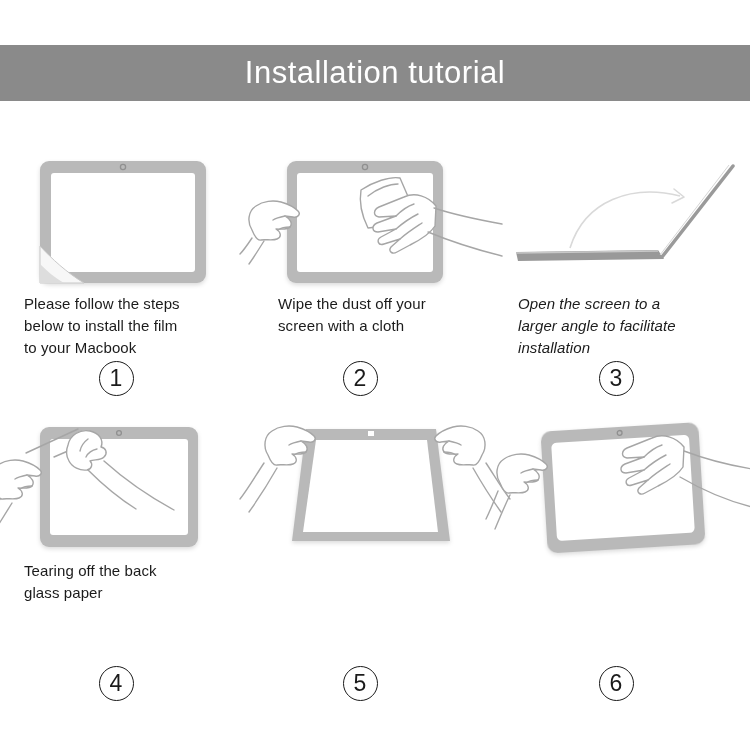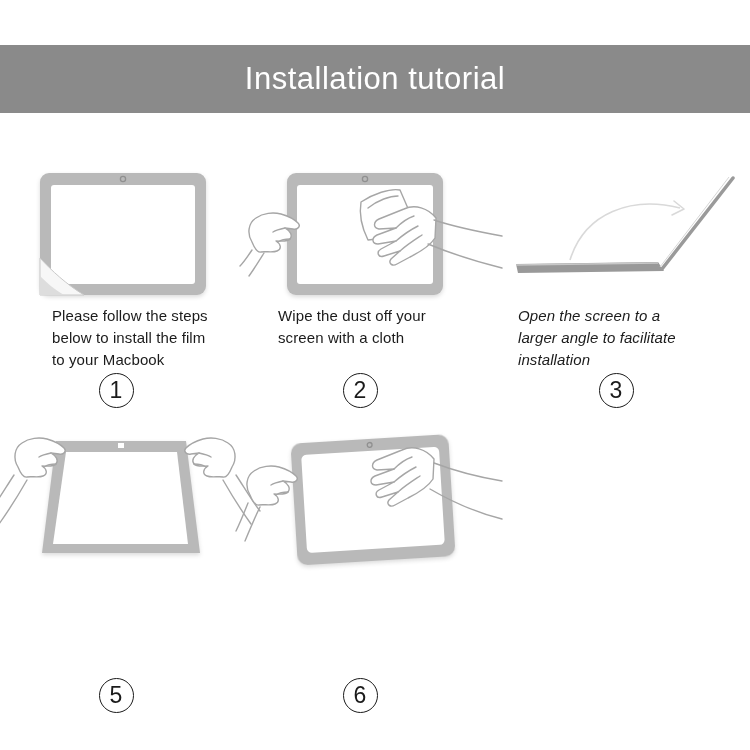--- a/index.html
+++ b/index.html
@@ -2,39 +2,39 @@
 <html><head>
 <meta charset="utf-8">
 <style>
   html,body{margin:0;padding:0;}
   body{
     width:750px;height:750px;background:#ffffff;overflow:hidden;
     font-family:"Liberation Sans","DejaVu Sans",sans-serif;
     -webkit-font-smoothing:antialiased;
   }
   .banner{
-    margin-top:45px;height:68px;background:#8a8a8a;
+    margin-top:45px;height:56px;background:#8a8a8a;
     display:flex;align-items:center;justify-content:center;
   }
   .banner span{color:#ffffff;font-size:31px;letter-spacing:.5px;}
   .grid{
     display:grid;
     grid-template-columns:250px 250px 250px;
     grid-template-rows:302px 347px;
   }
   .cell{display:flex;flex-direction:column;}
   .illus{width:250px;}
   .row1 .illus{height:128px;margin-top:57px;}
   .row2 .illus{height:130px;margin-top:20px;}
   .illus svg{display:block;width:250px;overflow:visible;}
   .caption{
     margin-top:7px;font-size:15px;line-height:22px;color:#1b1b1b;
     white-space:pre-line;letter-spacing:.1px;
   }
-  .cell:nth-child(3n+1) .caption{padding-left:52px;}
+  .cell:nth-child(3n+1) .caption{padding-left:24px;}
   .cell:nth-child(3n+2) .caption{padding-left:28px;}
   .cell:nth-child(3n)   .caption{padding-left:18px;font-style:italic;}
   .badge{
     margin-top:auto;align-self:center;
     width:33px;height:33px;border:1.5px solid #1b1b1b;border-radius:50%;
     display:flex;align-items:center;justify-content:center;
     font-size:23px;color:#1b1b1b;
   }
   .row1 .badge{margin-bottom:7px;}
   .row2 .badge{margin-bottom:49px;}
@@ -123,20 +123,40 @@
         </svg>
       </div>
       <div class="caption">Open the screen to a
 larger angle to facilitate
 installation</div>
       <div class="badge">
           <span>3</span>
         </div>
     </div>
 
+    <div class="cell row2">
+      <div class="illus">
+        <svg viewBox="0 0 250 130">
+          <rect class="frame" x="40" y="4" width="158" height="120" rx="9"></rect>
+          <circle class="cam" cx="119" cy="10" r="2.4"></circle>
+          <rect class="screen" x="50" y="16" width="138" height="96" rx="3"></rect>
+          <path class="ln" d="M26,30 L78,6 M54,34 L98,15"></path>
+          <path class="hand" d="M68,22 C70,12 80,6 90,8 C99,10 104,17 101,24 C106,25 108,30 104,34 C100,38 94,36 90,38 C93,41 92,46 87,47 C80,48 72,44 69,38 C66,33 66,27 68,22 Z"></path>
+          <path class="ln" d="M88,16 C84,19 81,23 80,28 M97,26 C92,27 88,30 86,34"></path>
+          <path class="ln" d="M88,47 C103,62 120,76 136,86 M104,38 C124,56 150,74 174,87"></path>
+          <use href="#pinch-hand" transform="translate(-10,36)"></use>
+          <path class="ln" d="M0,76 C-4,82 -8,88 -12,92 M12,80 C7,88 2,96 -3,104"></path>
+        </svg>
+      </div>
+      <div class="caption">Tearing off the back
+glass paper</div>
+      <div class="badge">
+          <span>4</span>
+        </div>
+    </div>
 
     <div class="cell row2">
       <div class="illus">
         <svg viewBox="0 0 250 130">
           <polygon class="frame" points="56,6 186,6 200,118 42,118"></polygon>
           <polygon class="screen" points="66,17 177,17 188,109 53,109"></polygon>
           <rect x="118" y="8" width="6" height="5" fill="#ffffff"></rect>
           <use href="#pinch-hand" transform="translate(14,2)"></use>
           <path class="ln" d="M14,40 C6,52 -2,66 -10,76 M27,45 C19,59 9,75 -1,89"></path>
           <use href="#pinch-hand" transform="translate(236,2) scale(-1,1)"></use>

